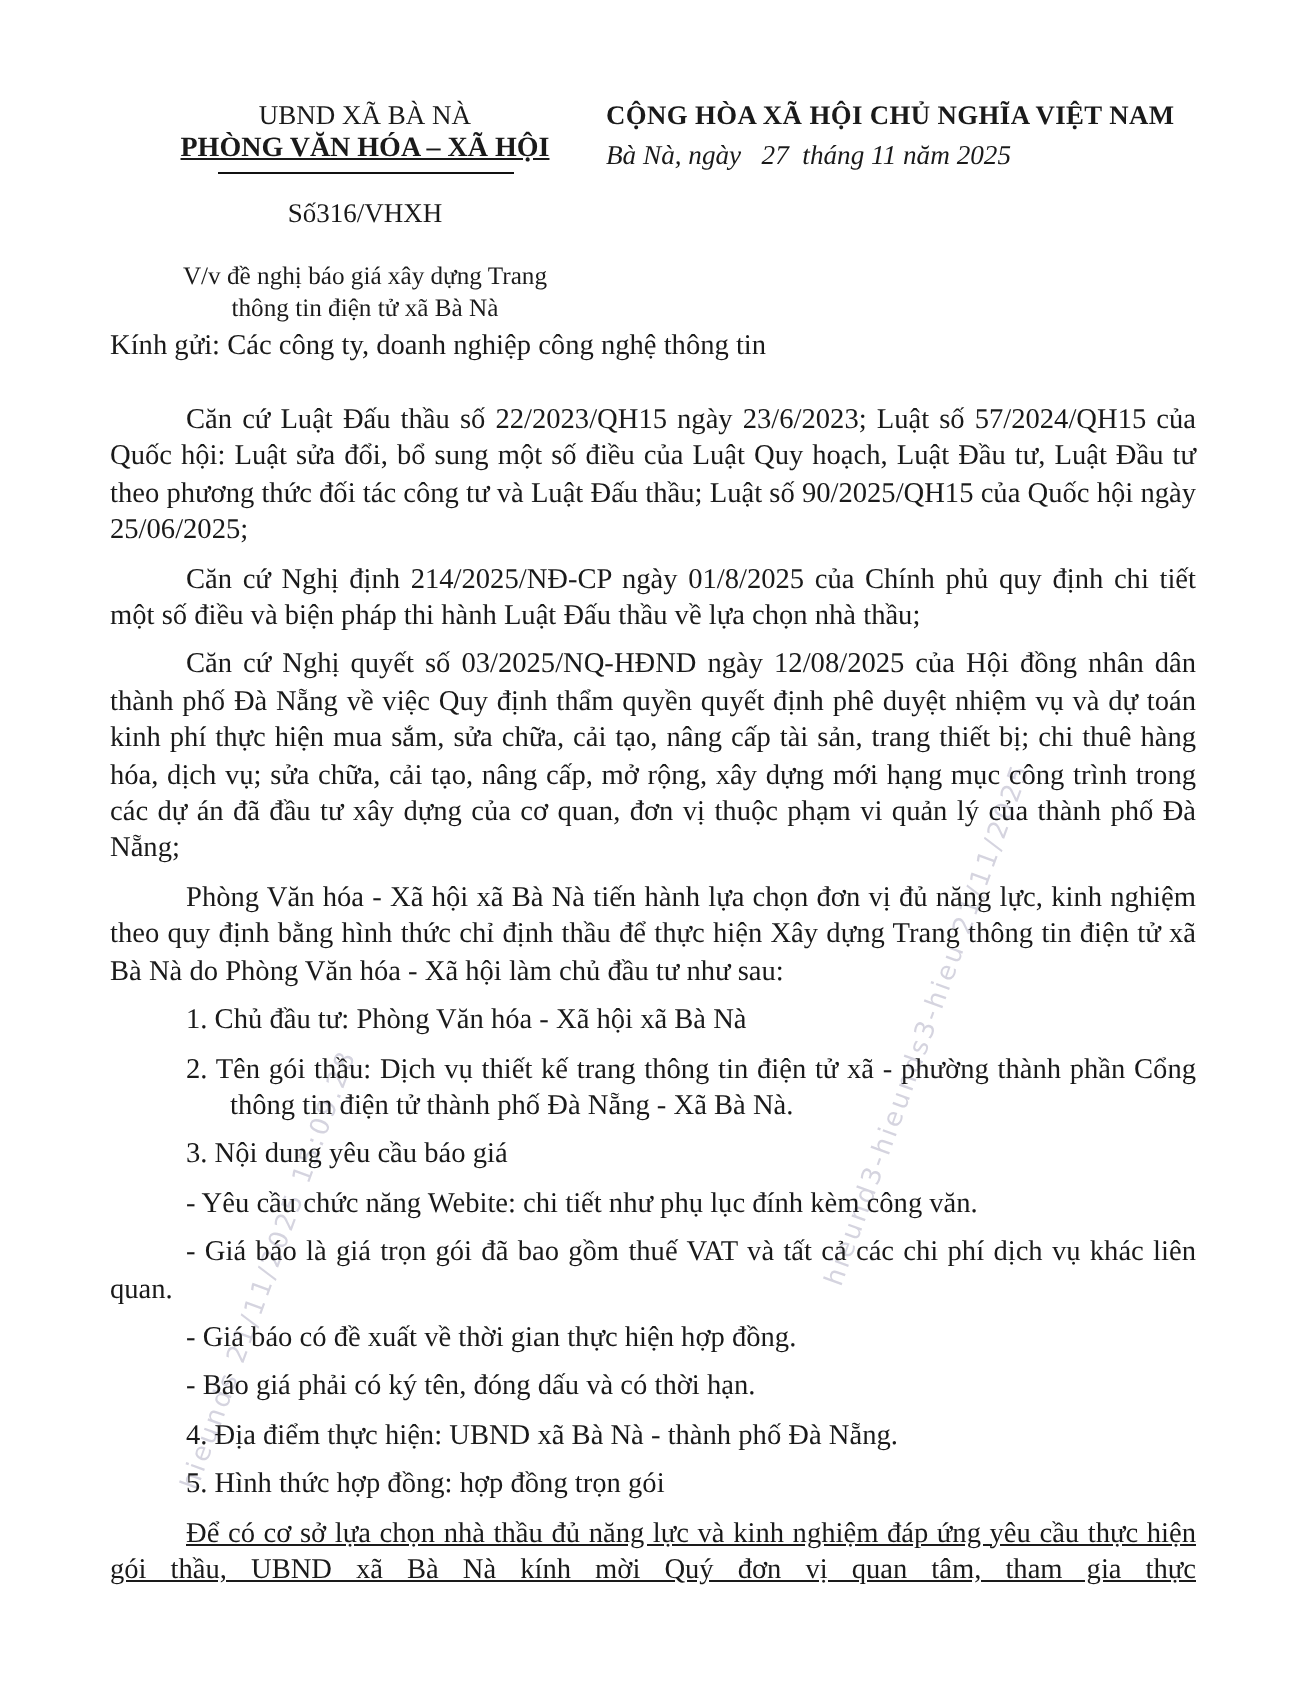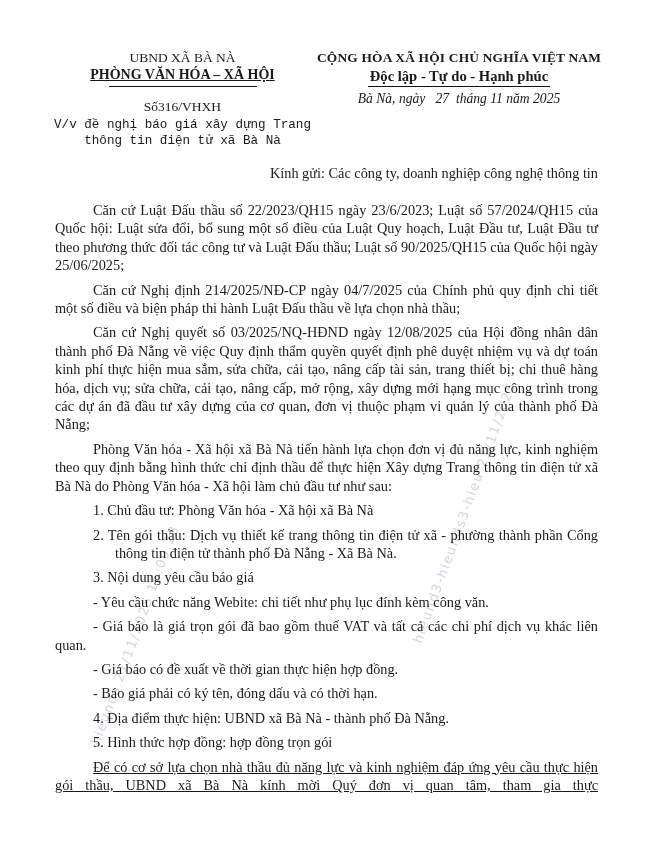--- a/index.html
+++ b/index.html
@@ -11,33 +11,33 @@
   .wm{
     position:absolute;white-space:nowrap;font-size:13px;letter-spacing:1.5px;
     opacity:0.55;transform:rotate(-70deg);transform-origin:0 0;
     font-family:"DejaVu Sans","Liberation Sans",sans-serif;pointer-events:none;
   }
   .wm1{left:88px;top:742px;}
   .wm2{left:410px;top:640px;}
   
   .header{position:absolute;top:50px;left:0;width:651px;height:110px;}
   .hl{position:absolute;left:40px;top:0;width:285px;text-align:center;}
-  .hr{position:absolute;left:303px;top:0;width:312px;text-align:center;}
+  .hr{position:absolute;left:303px;top:0;width:312px;text-align:left;}
   .org-parent{font-size:13.5px;}
   .org-name{font-size:14px;font-weight:bold;margin-top:1px;text-decoration:underline;}
   .hl-rule{width:148px;border-top:1.3px solid #111;margin:3px auto 4px;height:0;}
   .doc-number{font-size:13.5px;margin-top:12px;}
-  .subject{font-size:12.6px;margin-top:2px;line-height:1.28;font-family:Liberation Mono, monospace;}
+  .subject{font-size:12.6px;margin-top:15px;line-height:1.28;}
   .motto1{font-size:13.4px;font-weight:bold;letter-spacing:0.2px;}
   .motto2{display:inline-block;font-size:14.6px;font-weight:bold;
           border-bottom:1.4px solid #111;padding:0 2px 1px;margin-top:2px;}
   .pdate{font-style:italic;font-size:13.6px;margin-top:4px;white-space:pre-wrap;}
   
   .salutation{position:absolute;top:165px;left:55px;width:543px;
-              text-align:right;font-size:14.3px;}
+              text-align:left;font-size:14.3px;}
   .bodytext{position:absolute;top:201px;left:55px;width:543px;
             font-size:14.3px;line-height:18.4px;text-align:justify;}
   .para{margin:6px 0 0 0;}
   .para:first-child{margin-top:0;}
   .para.indent{text-indent:38px;}
   .para.hanging{padding-left:60px;text-indent:-22px;}
   .para.last{text-align-last:justify;text-decoration:underline;}
 </style>
 </head>
 <body>
@@ -55,32 +55,29 @@
       <div class="org-name">PHÒNG VĂN HÓA – XÃ HỘI</div>
       <div class="hl-rule"></div>
       <div class="doc-number">Số316/VHXH</div>
       <div class="subject">
         <div>V/v đề nghị báo giá xây dựng Trang</div>
         <div>thông tin điện tử xã Bà Nà</div>
       </div>
     </div>
     <div class="hr">
       <div class="motto1">CỘNG HÒA XÃ HỘI CHỦ NGHĨA VIỆT NAM</div>
-      <div>
-        <span class="motto2">Độc lập - Tự do - Hạnh phúc</span>
-      </div>
       <div class="pdate">Bà Nà, ngày   27  tháng 11 năm 2025</div>
     </div>
   </div>
 
   <div class="salutation">Kính gửi: Các công ty, doanh nghiệp công nghệ thông tin</div>
 
   <div class="bodytext">
       <p class="para indent">Căn cứ Luật Đấu thầu số 22/2023/QH15 ngày 23/6/2023; Luật số 57/2024/QH15 của Quốc hội: Luật sửa đổi, bổ sung một số điều của Luật Quy hoạch, Luật Đầu tư, Luật Đầu tư theo phương thức đối tác công tư và Luật Đấu thầu; Luật số 90/2025/QH15 của Quốc hội ngày 25/06/2025;</p>
-      <p class="para indent">Căn cứ Nghị định 214/2025/NĐ-CP ngày 04/7/2025 của Chính phủ quy định chi tiết một số điều và biện pháp thi hành Luật Đấu thầu về lựa chọn nhà thầu;</p>
+      <p class="para indent">Căn cứ Nghị định 214/2025/NĐ-CP ngày 01/8/2025 của Chính phủ quy định chi tiết một số điều và biện pháp thi hành Luật Đấu thầu về lựa chọn nhà thầu;</p>
       <p class="para indent">Căn cứ Nghị quyết số 03/2025/NQ-HĐND ngày 12/08/2025 của Hội đồng nhân dân thành phố Đà Nẵng về việc Quy định thẩm quyền quyết định phê duyệt nhiệm vụ và dự toán kinh phí thực hiện mua sắm, sửa chữa, cải tạo, nâng cấp tài sản, trang thiết bị; chi thuê hàng hóa, dịch vụ; sửa chữa, cải tạo, nâng cấp, mở rộng, xây dựng mới hạng mục công trình trong các dự án đã đầu tư xây dựng của cơ quan, đơn vị thuộc phạm vi quản lý của thành phố Đà Nẵng;</p>
       <p class="para indent">Phòng Văn hóa - Xã hội xã Bà Nà tiến hành lựa chọn đơn vị đủ năng lực, kinh nghiệm theo quy định bằng hình thức chỉ định thầu để thực hiện Xây dựng Trang thông tin điện tử xã Bà Nà do Phòng Văn hóa - Xã hội làm chủ đầu tư như sau:</p>
       <p class="para indent">1. Chủ đầu tư: Phòng Văn hóa - Xã hội xã Bà Nà</p>
       <p class="para hanging">2.  Tên gói thầu: Dịch vụ thiết kế trang thông tin điện tử xã - phường thành phần Cổng thông tin điện tử thành phố Đà Nẵng - Xã Bà Nà.</p>
       <p class="para indent">3. Nội dung yêu cầu báo giá</p>
       <p class="para indent">- Yêu cầu chức năng Webite: chi tiết như phụ lục đính kèm công văn.</p>
       <p class="para indent">- Giá báo là giá trọn gói đã bao gồm thuế VAT và tất cả các chi phí dịch vụ khác liên quan.</p>
       <p class="para indent">- Giá báo có đề xuất về thời gian thực hiện hợp đồng.</p>
       <p class="para indent">- Báo giá phải có ký tên, đóng dấu và có thời hạn.</p>
       <p class="para indent">4. Địa điểm thực hiện: UBND xã Bà Nà - thành phố Đà Nẵng.</p>

